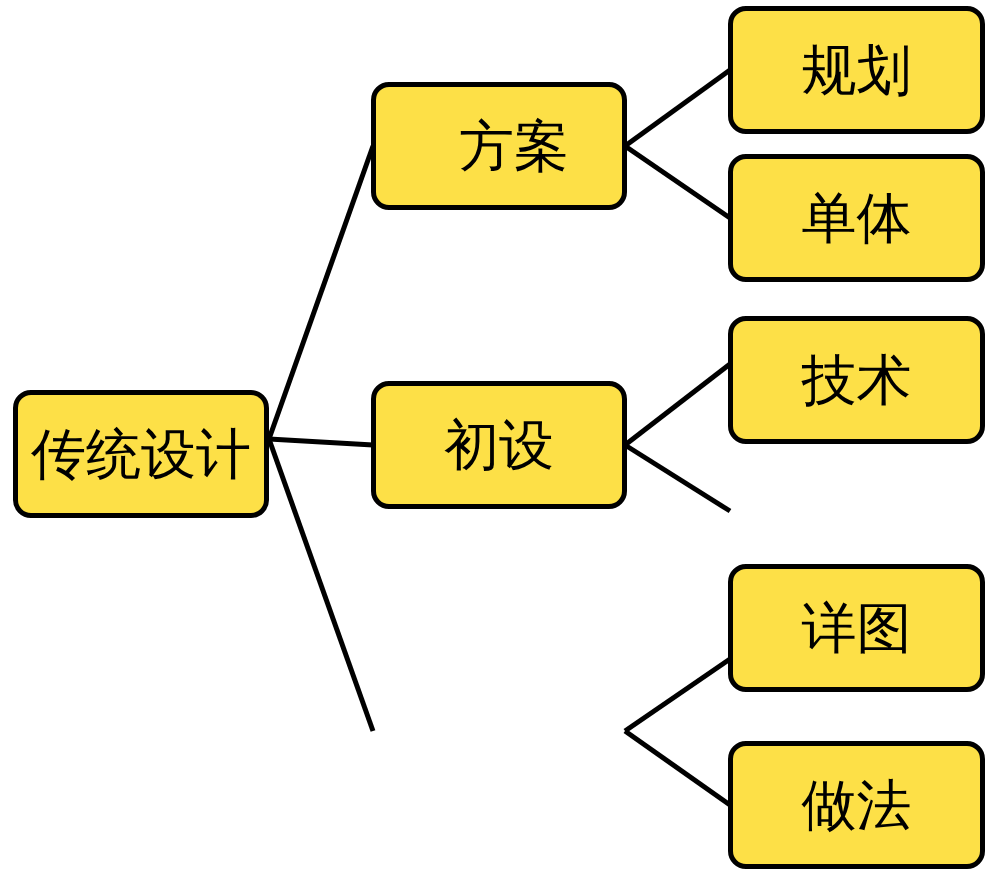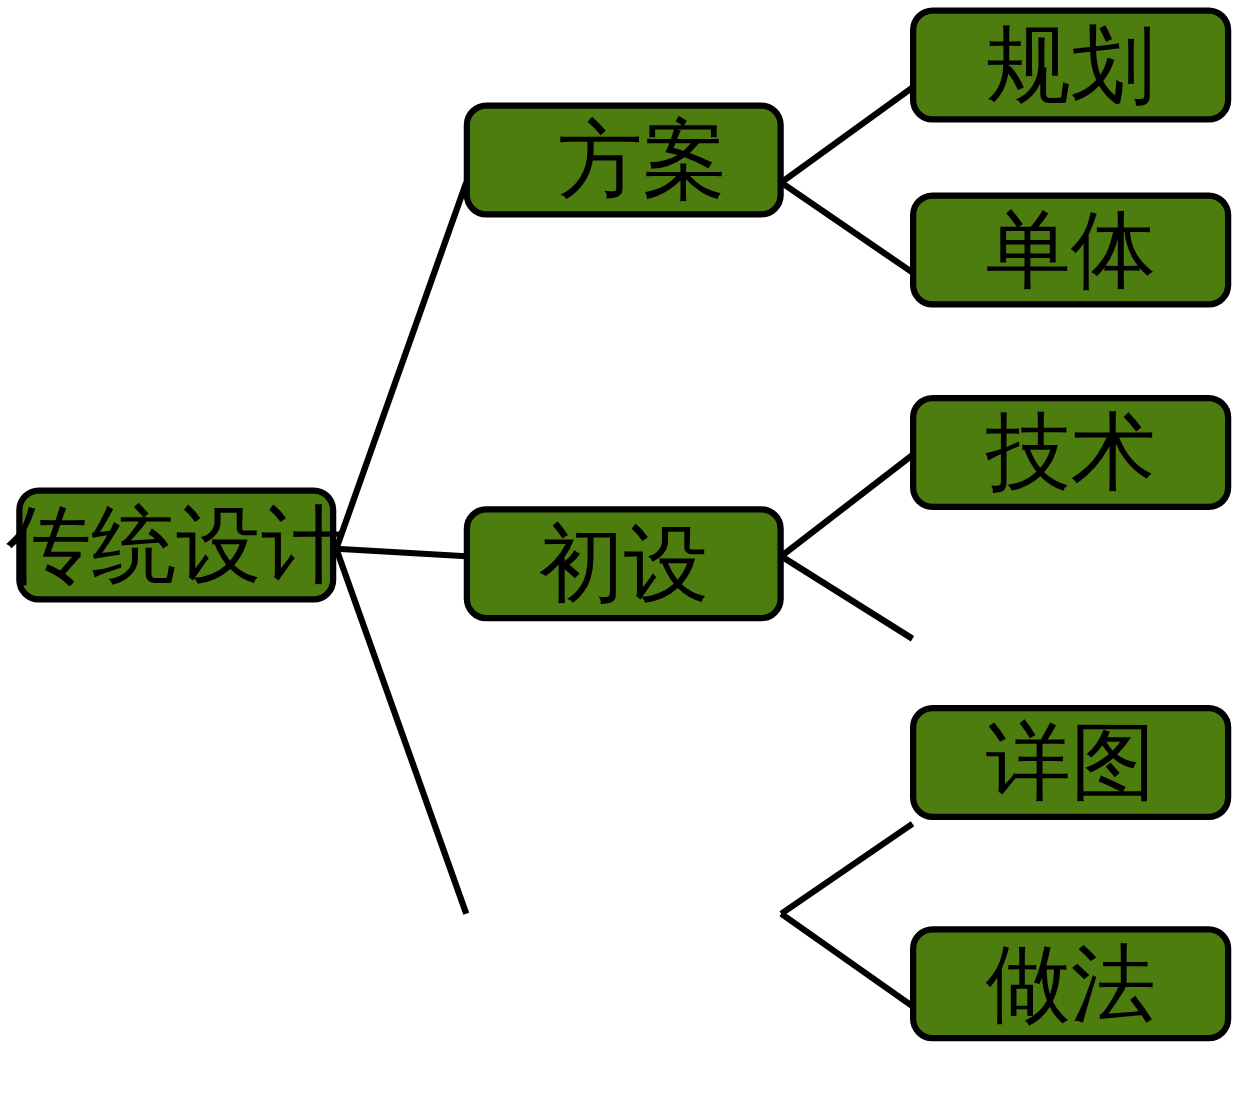--- a/index.html
+++ b/index.html
@@ -22,39 +22,39 @@
     width: 1000px;
     height: 883px;
   }
   .edges line {
     stroke: #000000;
     stroke-width: 5;
   }
   .node {
     position: absolute;
     width: 256px;
-    height: 92px;
+    height: 128px;
     box-sizing: border-box;
     border: 5px solid #000000;
     border-radius: 18px;
-    background: #4d7c0f;
+    background: #fde047;
     display: flex;
     align-items: center;
     justify-content: center;
-    font-size: 68px;
+    font-size: 55px;
     line-height: 1;
     color: #000000;
     white-space: nowrap;
   }
   
   .n-root  { left: 13px;  top: 390px; }
   
   .n-l2    { left: 371px; }
   .n-scheme       { top: 82px; padding-left: 30px; }
-  .n-preliminary  { top: 381px; margin-top: 24px; }
+  .n-preliminary  { top: 381px; }
   .n-construction { top: 667px; }
   
   .n-l3    { left: 728px; width: 257px; }
   .n-planning  { top: 6px; }
   .n-single    { top: 154px; text-align: center; }
   .n-technical { top: 316px; }
   .n-economic  { top: 447px; }
   .n-detail    { top: 564px; }
   .n-method    { top: 741px; }
 </style>

